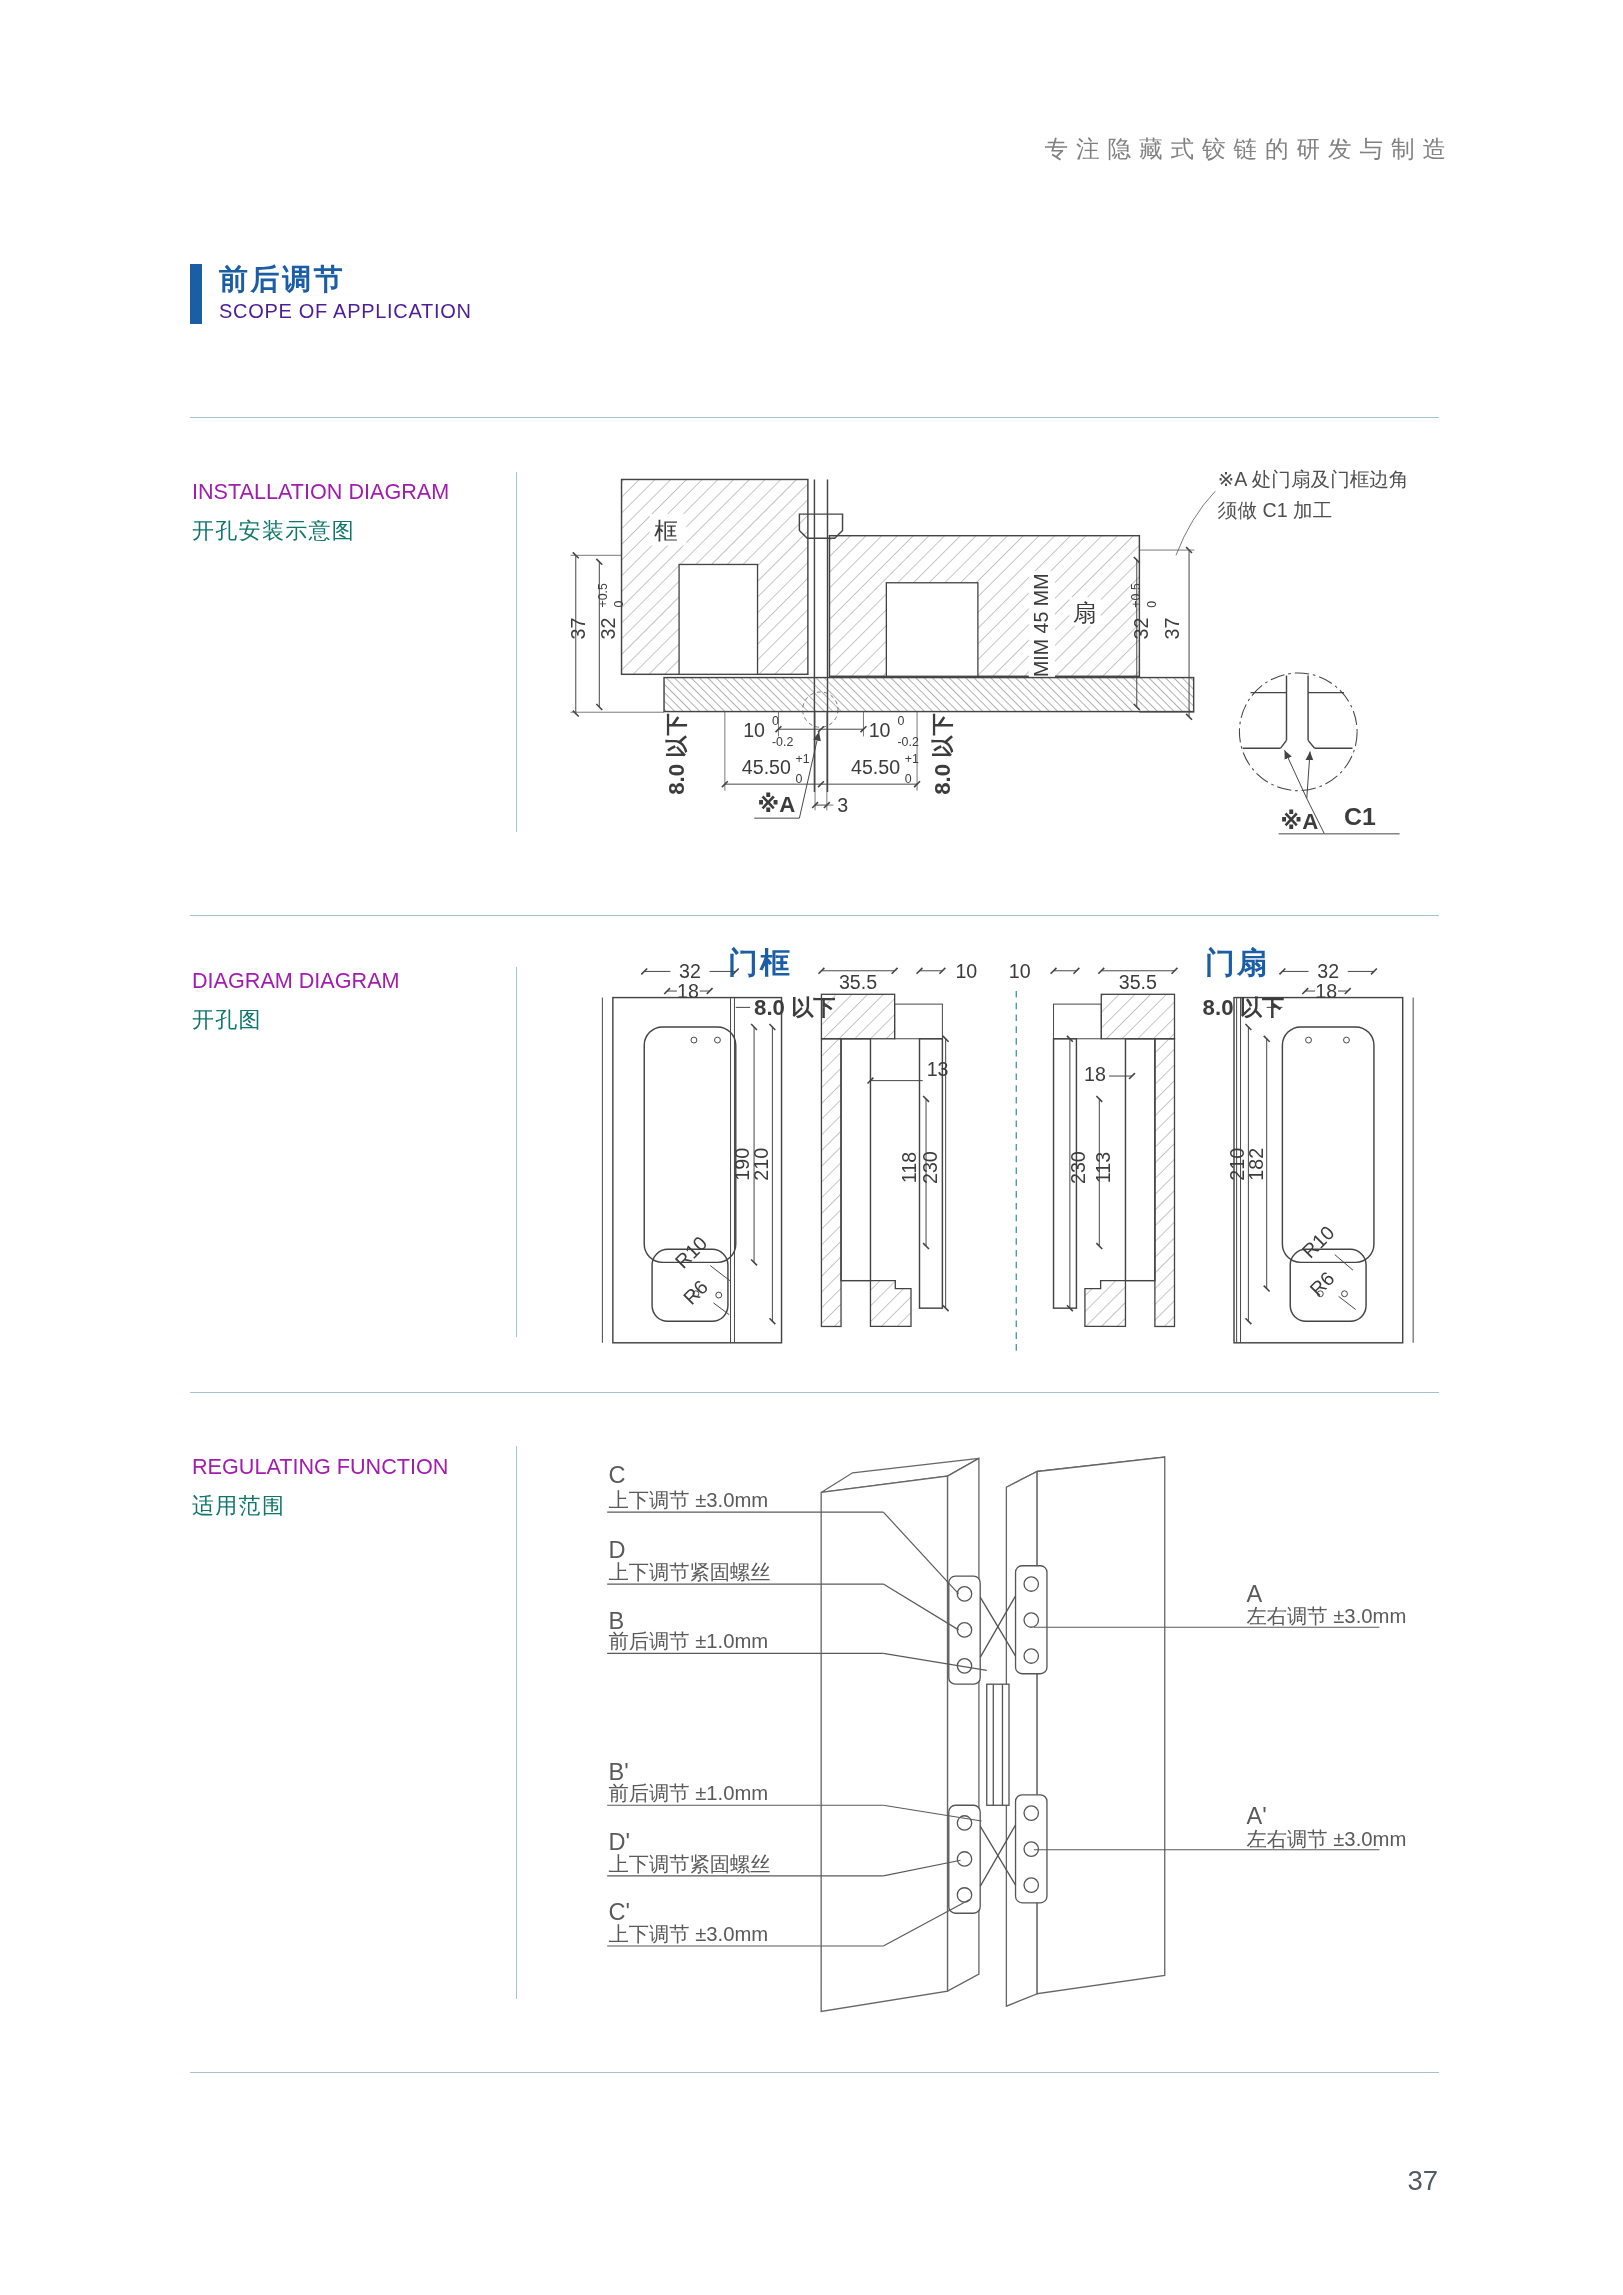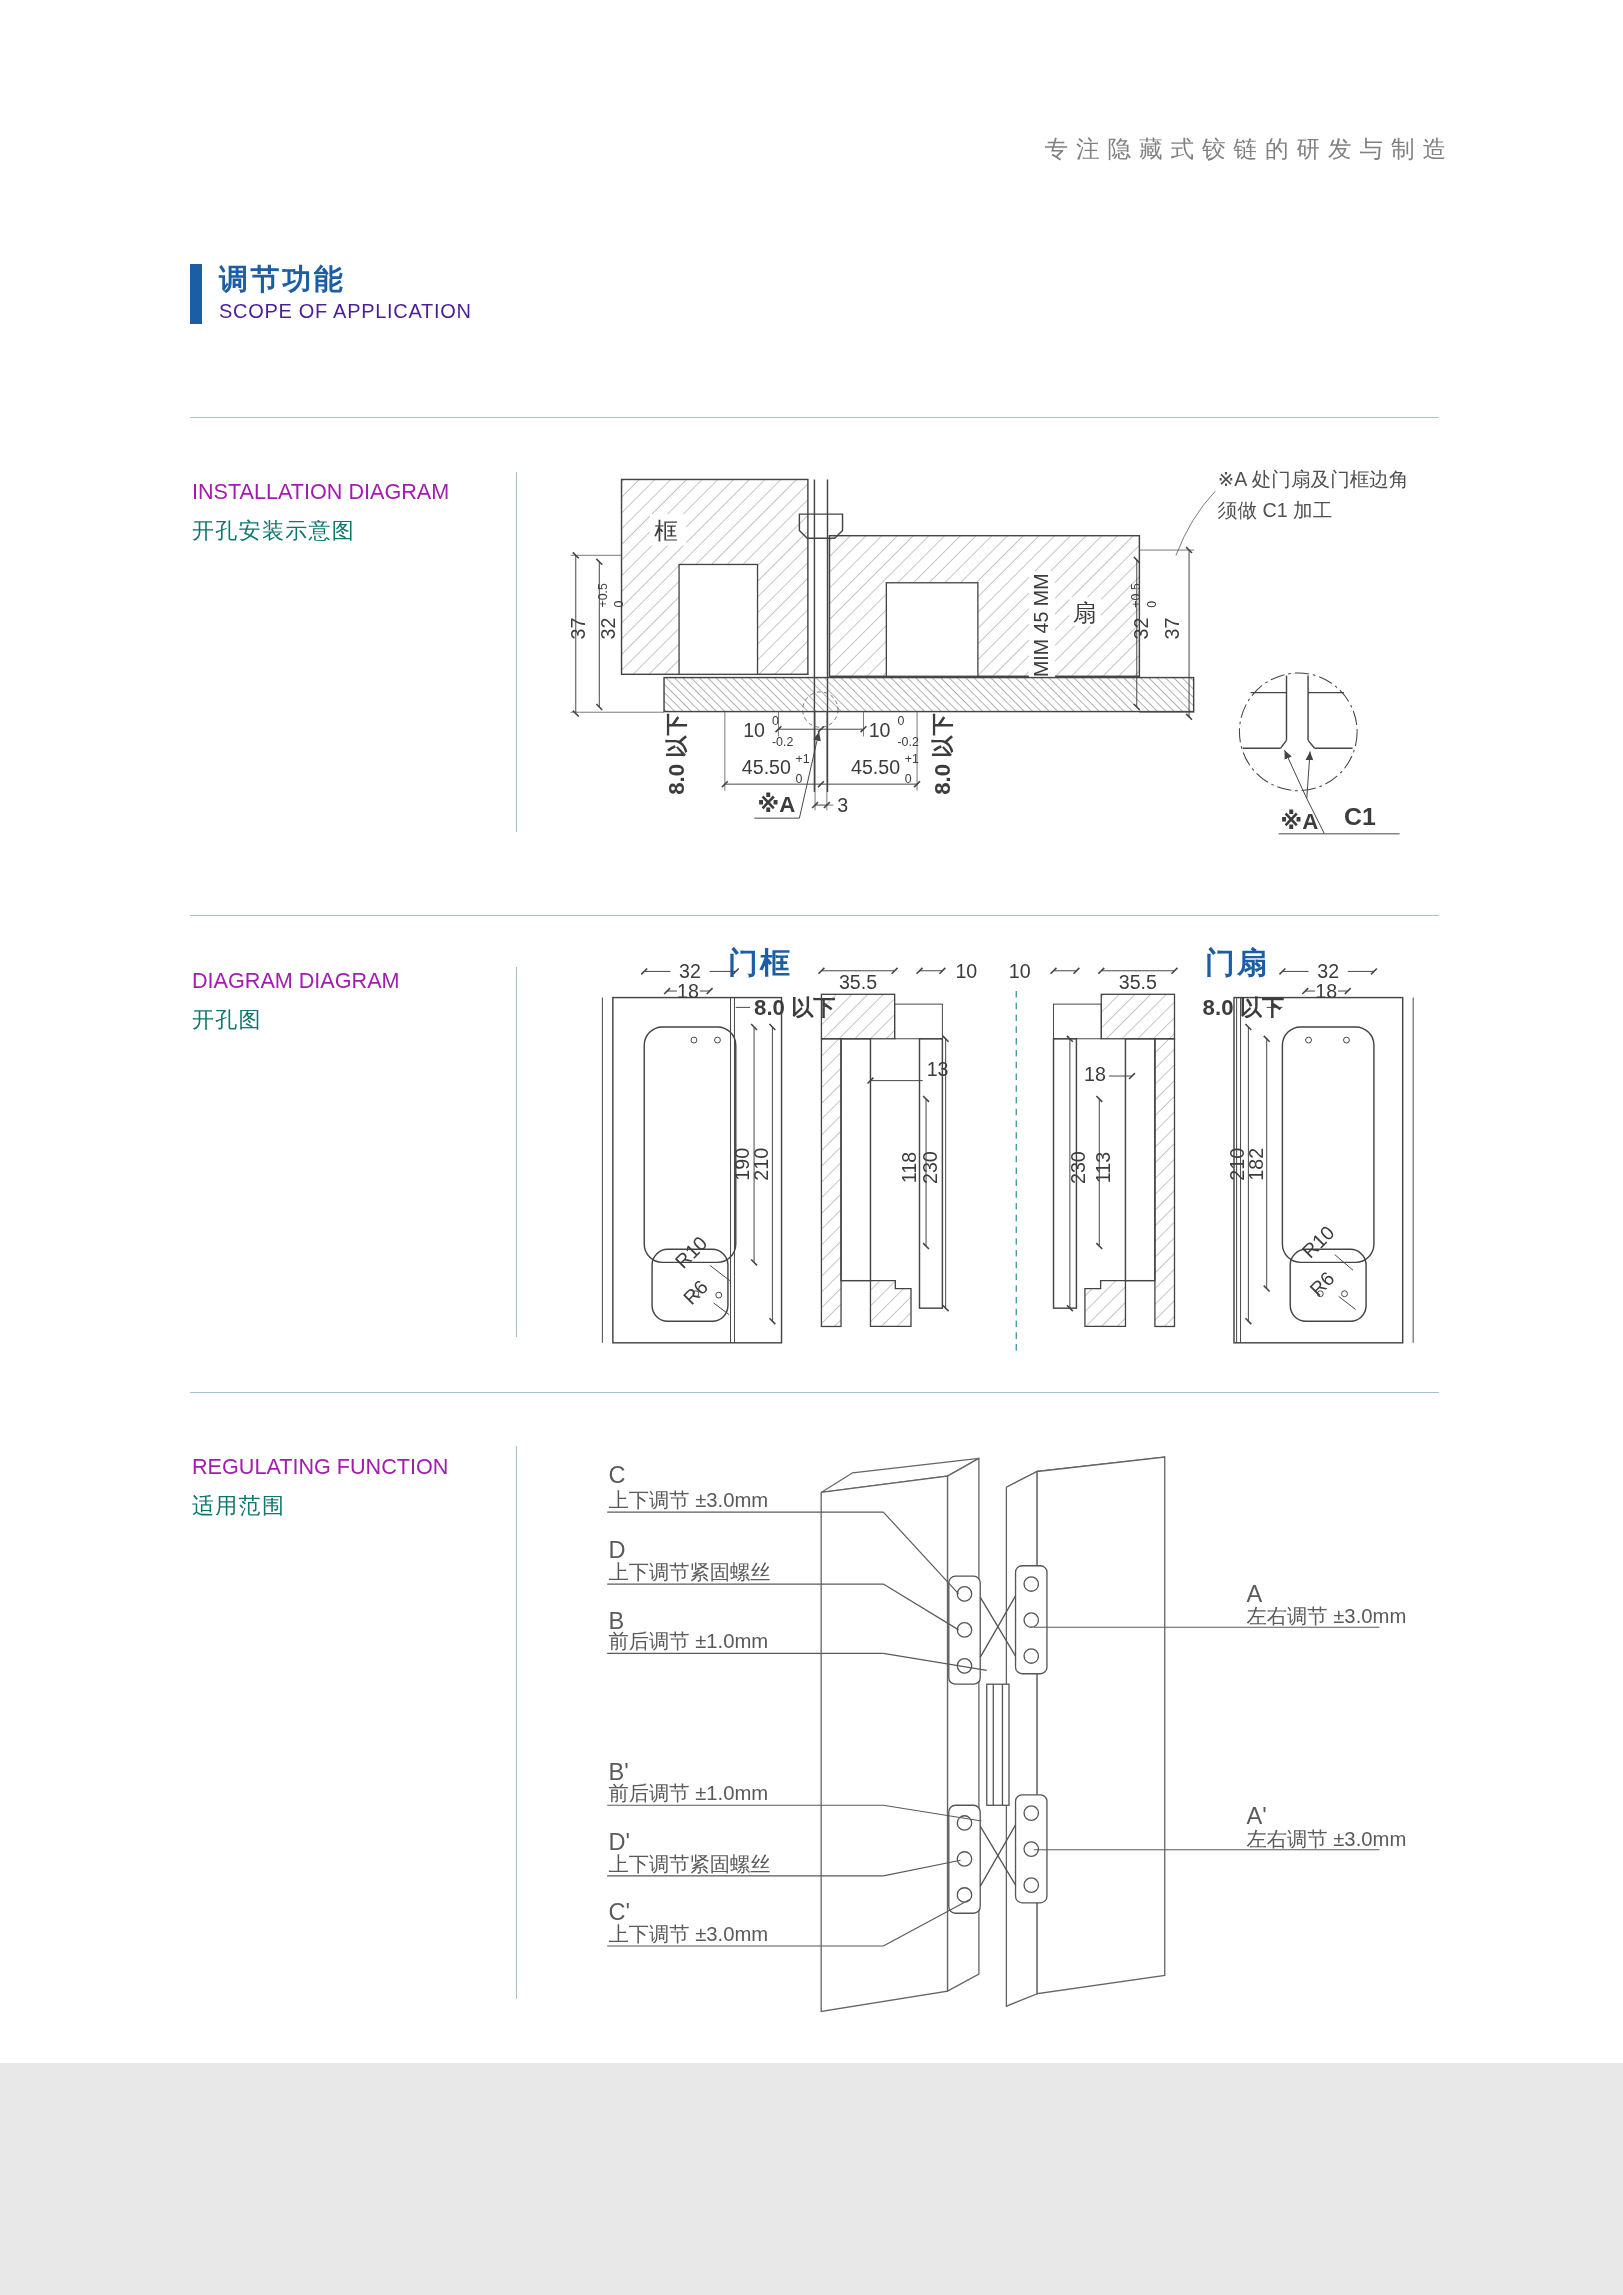--- a/index.html
+++ b/index.html
@@ -1,16 +1,16 @@
 <!DOCTYPE html>
 <html style="font-size:10.5px"><head>
 <meta charset="utf-8">
 <style>
   html,body{margin:0;padding:0;background:#e8e8e8;}
-  .page{position:relative;width:1623px;height:2063px;background:#ffffff;overflow:hidden;
+  .page{position:relative;width:1623px;height:2295px;background:#ffffff;overflow:hidden;
         font-family:"Liberation Sans","DejaVu Sans",sans-serif;color:#444;}
   .abs{position:absolute;}
   .tagline{top:133px;right:169px;font-size:23.6px;letter-spacing:7.9px;color:#818181;}
   .title-bar{left:190px;top:264px;width:11.8px;height:60px;background:#1b5ea6;}
   .title-zh{left:219px;top:260px;font-size:29px;font-weight:bold;color:#1b5ea6;letter-spacing:2.6px;}
   .title-en{left:219px;top:300px;font-size:20px;color:#4c1d95;letter-spacing:0.7px;}
   .rule{height:1.3px;background:#a5c3c8;left:190px;width:1249px;}
   .vdiv{width:1.3px;background:#a5c3c8;left:516px;}
   .sec-h-en{font-size:21.6px;color:#a21caf;left:192px;}
   .sec-h-zh{font-size:22px;color:#0f766e;left:192px;letter-spacing:1.3px;}
@@ -32,21 +32,21 @@
   svg .hg{stroke:#555;stroke-width:2;fill:#fff;}
 </style>
 </head>
 <body>
 
 <div class="page">
 
   <div class="abs tagline">专注隐藏式铰链的研发与制造</div>
 
   <div class="abs title-bar"></div>
-  <div class="abs title-zh">调节功能</div>
+  <div class="abs title-zh">前后调节</div>
   <div class="abs title-en">SCOPE OF APPLICATION</div>
 
   <div class="abs rule" style="top:417px"></div>
   <div class="abs rule" style="top:915px"></div>
   <div class="abs rule" style="top:1392px"></div>
   <div class="abs rule" style="top:2072px"></div>
 
   <div class="abs sec-h-en" style="top:479px">INSTALLATION DIAGRAM</div>
   <div class="abs sec-h-zh" style="top:516px">开孔安装示意图</div>
   <div class="abs vdiv" style="top:472px;height:360px"></div>

